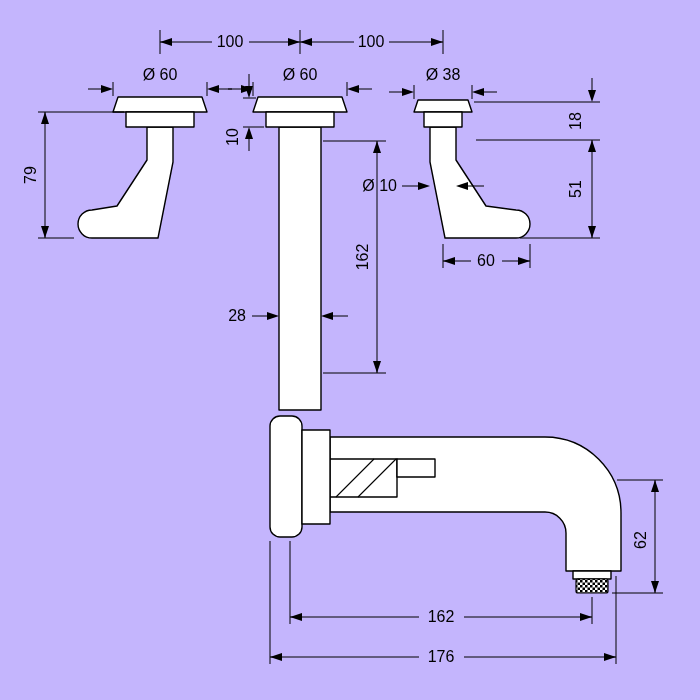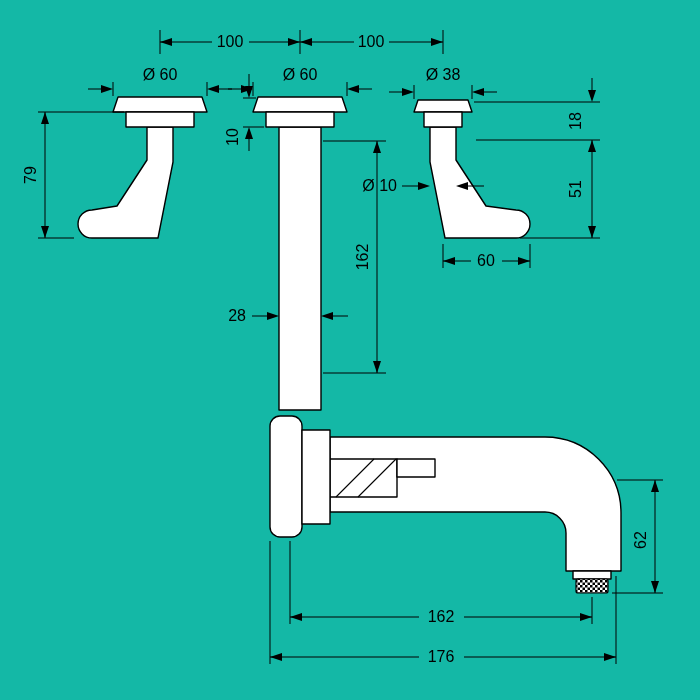--- a/index.html
+++ b/index.html
@@ -1,16 +1,16 @@
 <!DOCTYPE html>
 <html><head>
 <meta charset="utf-8">
 <style>
   html,body{margin:0;padding:0;background:#ffffff;}
-  .stage{position:relative;width:700px;height:700px;background:#14b8a6;overflow:hidden;}
+  .stage{position:relative;width:700px;height:700px;background:#c4b5fd;overflow:hidden;}
   svg{position:absolute;inset:0;}
   .ol{fill:#ffffff;stroke:#000000;stroke-width:1.4;stroke-linejoin:round;}
   .thin{fill:none;stroke:#000000;stroke-width:1.1;}
   .dimln{fill:none;stroke:#000000;stroke-width:1;}
   .arr{fill:#000000;stroke:none;}
   text{font-family:"Liberation Sans",sans-serif;font-size:16px;fill:#000000;}
   .mid{text-anchor:middle;}
   .end{text-anchor:end;}
 </style>
 </head>

